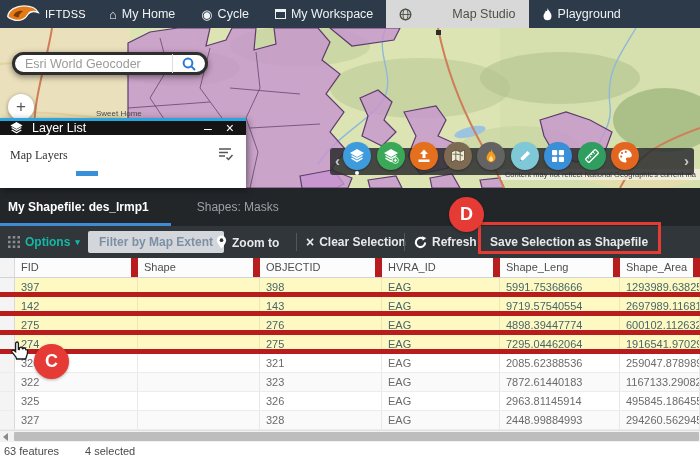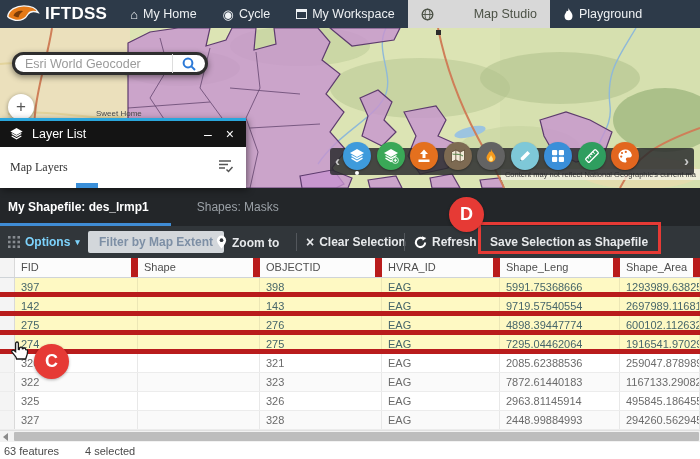--- a/index.html
+++ b/index.html
@@ -2,40 +2,40 @@
 <html><head>
 <meta charset="utf-8">
 <style>
   * { margin:0; padding:0; box-sizing:border-box; }
   body { background:#888; font-family:"Liberation Sans",sans-serif; }
   .screen { position:relative; width:700px; height:459px; background:#fff; overflow:hidden; font-family:"Liberation Sans",sans-serif; }
 
   
   .topnav { position:absolute; top:0; left:0; width:700px; height:28px; background:#2d3a49; display:flex; align-items:stretch; }
   .brand { display:flex; align-items:center; gap:5px; padding:0 10px 0 6px; }
-  .brand-text { color:#fff; font-weight:bold; font-size:17px; letter-spacing:.3px; }
+  .brand-text { color:#fff; font-weight:normal; font-size:11px; letter-spacing:.3px; }
   .navitem { display:flex; align-items:center; gap:5px; padding:0 13px; color:#eef1f4; font-size:12.5px; cursor:pointer; }
   .navitem .glyph { font-size:13px; line-height:1; }
   .navitem.active { background:#d8d8d8; color:#4c5246;gap:40px; }
   .win-icon { width:11px; height:10px; border:1.5px solid currentColor; border-top-width:3.5px; display:inline-block; }
 
   
   .map { position:absolute; top:28px; left:0; width:700px; height:160px; background:#dce4b4; }
   .map svg.terrain { position:absolute; top:0; left:0; }
 
   .search { position:absolute; left:12px; top:24px; width:196px; height:23px; background:#fff; border:3px solid #2e2e2e; border-radius:18px; display:flex; align-items:center; box-shadow:0 2px 6px rgba(0,0,0,.45); z-index:5; }
   .search input { border:none; outline:none; flex:1; min-width:0; font-size:12.5px; color:#444; padding:0 4px 0 10px; background:transparent; font-family:"Liberation Sans",sans-serif; }
   .search input::placeholder { color:#9a9a9a; }
   .search-divider { width:1px; height:19px; background:#ddd; }
   .search-btn { width:32px; height:100%; display:flex; align-items:center; justify-content:center; cursor:pointer; }
 
   .zoomin { position:absolute; left:8px; top:66px; width:26px; height:26px; border-radius:50%; background:#fff; border:none; box-shadow:0 1px 4px rgba(0,0,0,.4); font-size:17px; color:#555; line-height:24px; text-align:center; z-index:4; cursor:pointer; }
 
   .layerpanel { position:absolute; left:0; top:90px; width:246px; height:70px; background:#fff; box-shadow:2px 2px 7px rgba(0,0,0,.45); z-index:6; }
-  .lp-header { height:29px; background:#141414; border-top:3px solid #2aa6dc; color:#fff; display:flex; align-items:center; gap:8px; padding:0 9px; font-size:12.5px; }
+  .lp-header { height:17px; background:#141414; border-top:3px solid #2aa6dc; color:#fff; display:flex; align-items:center; gap:8px; padding:0 9px; font-size:12.5px; }
   .lp-title { flex:1; }
   .lp-btn { color:#fff; font-size:14px; cursor:pointer; padding:0 3px; line-height:1; }
   .lp-body { position:relative; height:41px; }
   .lp-label { position:absolute; left:10px; top:13px; font-family:"Liberation Serif",serif; font-size:12px; color:#333; }
   .lp-filter { position:absolute; right:12px; top:11px; cursor:pointer; }
   .lp-chip { position:absolute; left:76px; bottom:0; width:22px; height:5px; background:#3a8fd9; }
 
   .mtb { position:absolute; left:330px; top:120px; width:364px; height:27px; background:rgba(42,44,46,.85); border-radius:3px; z-index:3; }
   .mtb-chev { position:absolute; top:4px; color:#c9c9c9; font-size:15px; font-weight:bold; cursor:pointer; }
   .mtb-chev.l { left:5px; } .mtb-chev.r { right:5px; }
@@ -48,21 +48,21 @@
   
   .bpanel { position:absolute; top:188px; left:0; width:700px; height:271px; background:#fff; }
   .tabs { height:38px; background:#232629; display:flex; align-items:center;gap:8px; }
   .tab { position:relative; height:100%; display:flex; align-items:center; font-size:12px; cursor:pointer; }
   .tab.active { color:#fff; font-weight:bold; padding:0 26px 0 8px; }
   .tab.active::after { content:""; position:absolute; left:0; right:4px; bottom:0; height:3px; background:#3f8cd5; }
   .tab.inactive { color:#9aa0a6; padding:0 14px; }
 
   .ptoolbar { position:relative; height:32px; background:#31363a; font-size:12px; }
   .tbitem { position:absolute; top:50%; transform:translateY(-50%); display:flex; align-items:center; gap:5px; color:#e7e9eb; font-weight:bold; white-space:nowrap; cursor:pointer; }
-  .tbitem.dim { color:#7dd3fc; }
+  .tbitem.dim { color:#14b8a6; }
   .tb-divider { position:absolute; top:7px; width:1px; height:18px; background:#53575c; }
   .filterbtn { position:absolute; left:88px; top:5px; height:22px; background:#d3d7db; color:#7d8fa5; border:none; border-radius:2px; font-size:12px; font-weight:bold; padding:0 11px; cursor:pointer; font-family:"Liberation Sans",sans-serif; }
   .xglyph { font-size:14px; font-weight:bold; }
 
   .thead { display:grid; grid-template-columns:15px 123px 122px 122px 118px 120px 1fr; height:20px; background:#fcfcfc; border-bottom:1px solid #cfd4d8; font-size:11px; color:#4e4e4e; }
   .thead .cell { line-height:19px; padding-left:6px; border-right:7px solid #b91c1c; overflow:hidden; }
   .tbody { height:152px; overflow:hidden; }
   .trow { display:grid; grid-template-columns:15px 123px 122px 122px 118px 120px 1fr; height:19px; font-size:11px; color:#6b6b6b; border-bottom:1px solid #ececec; background:#fff; cursor:pointer; }
   .trow:nth-child(even) { background:#fafafa; }
   .trow .cell { line-height:18px; padding-left:6px; border-right:1px solid #e8e8e8; overflow:hidden; white-space:nowrap; }

